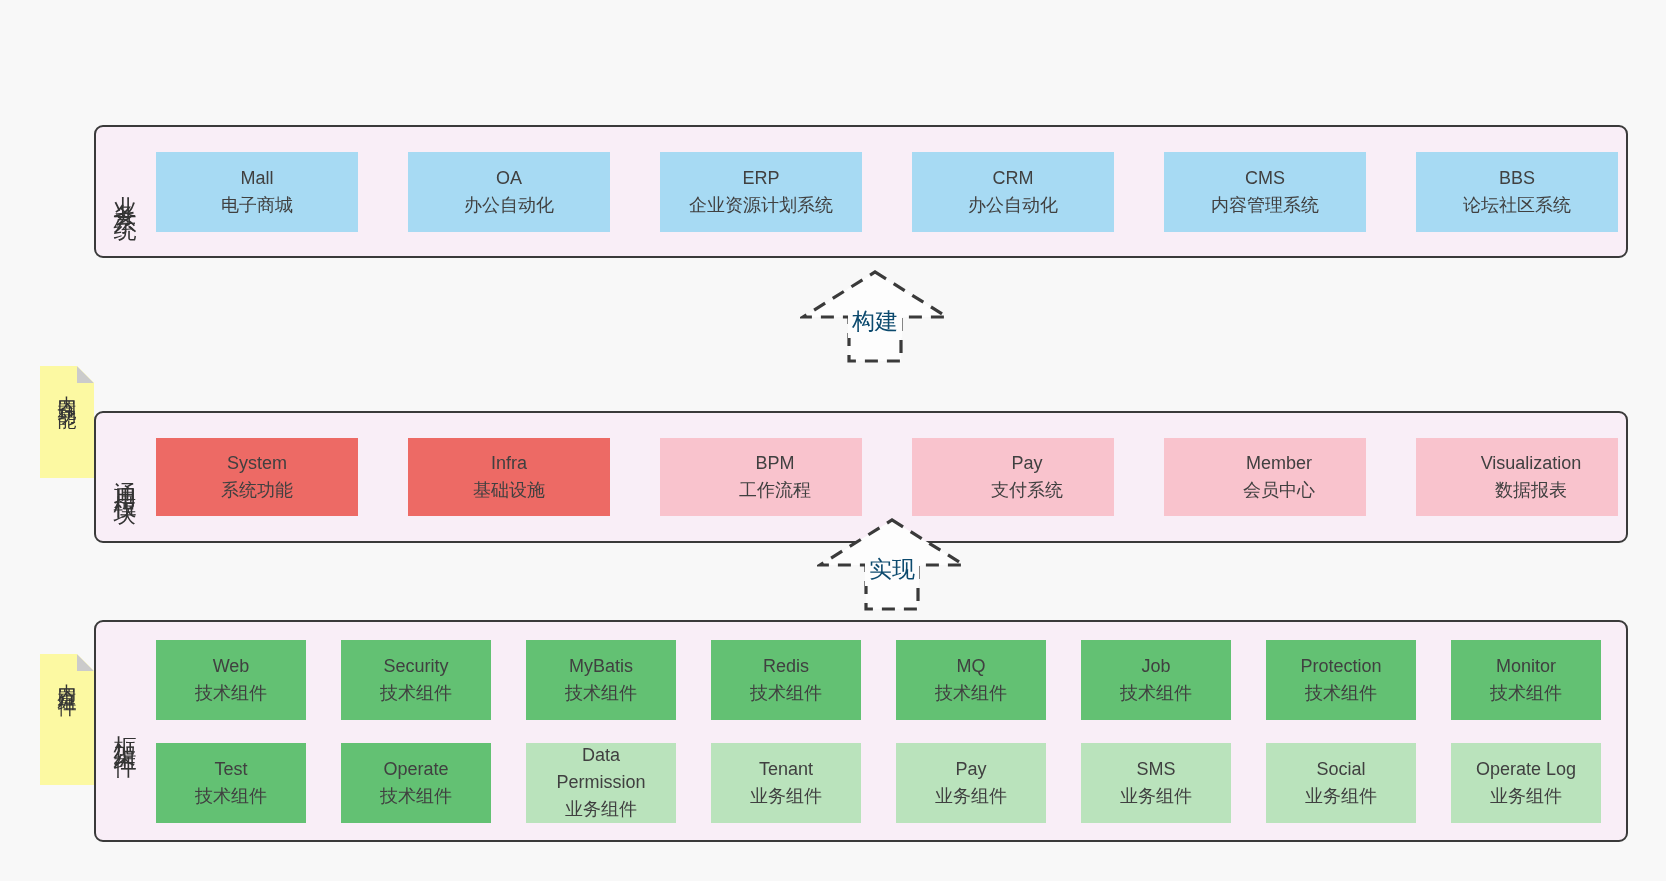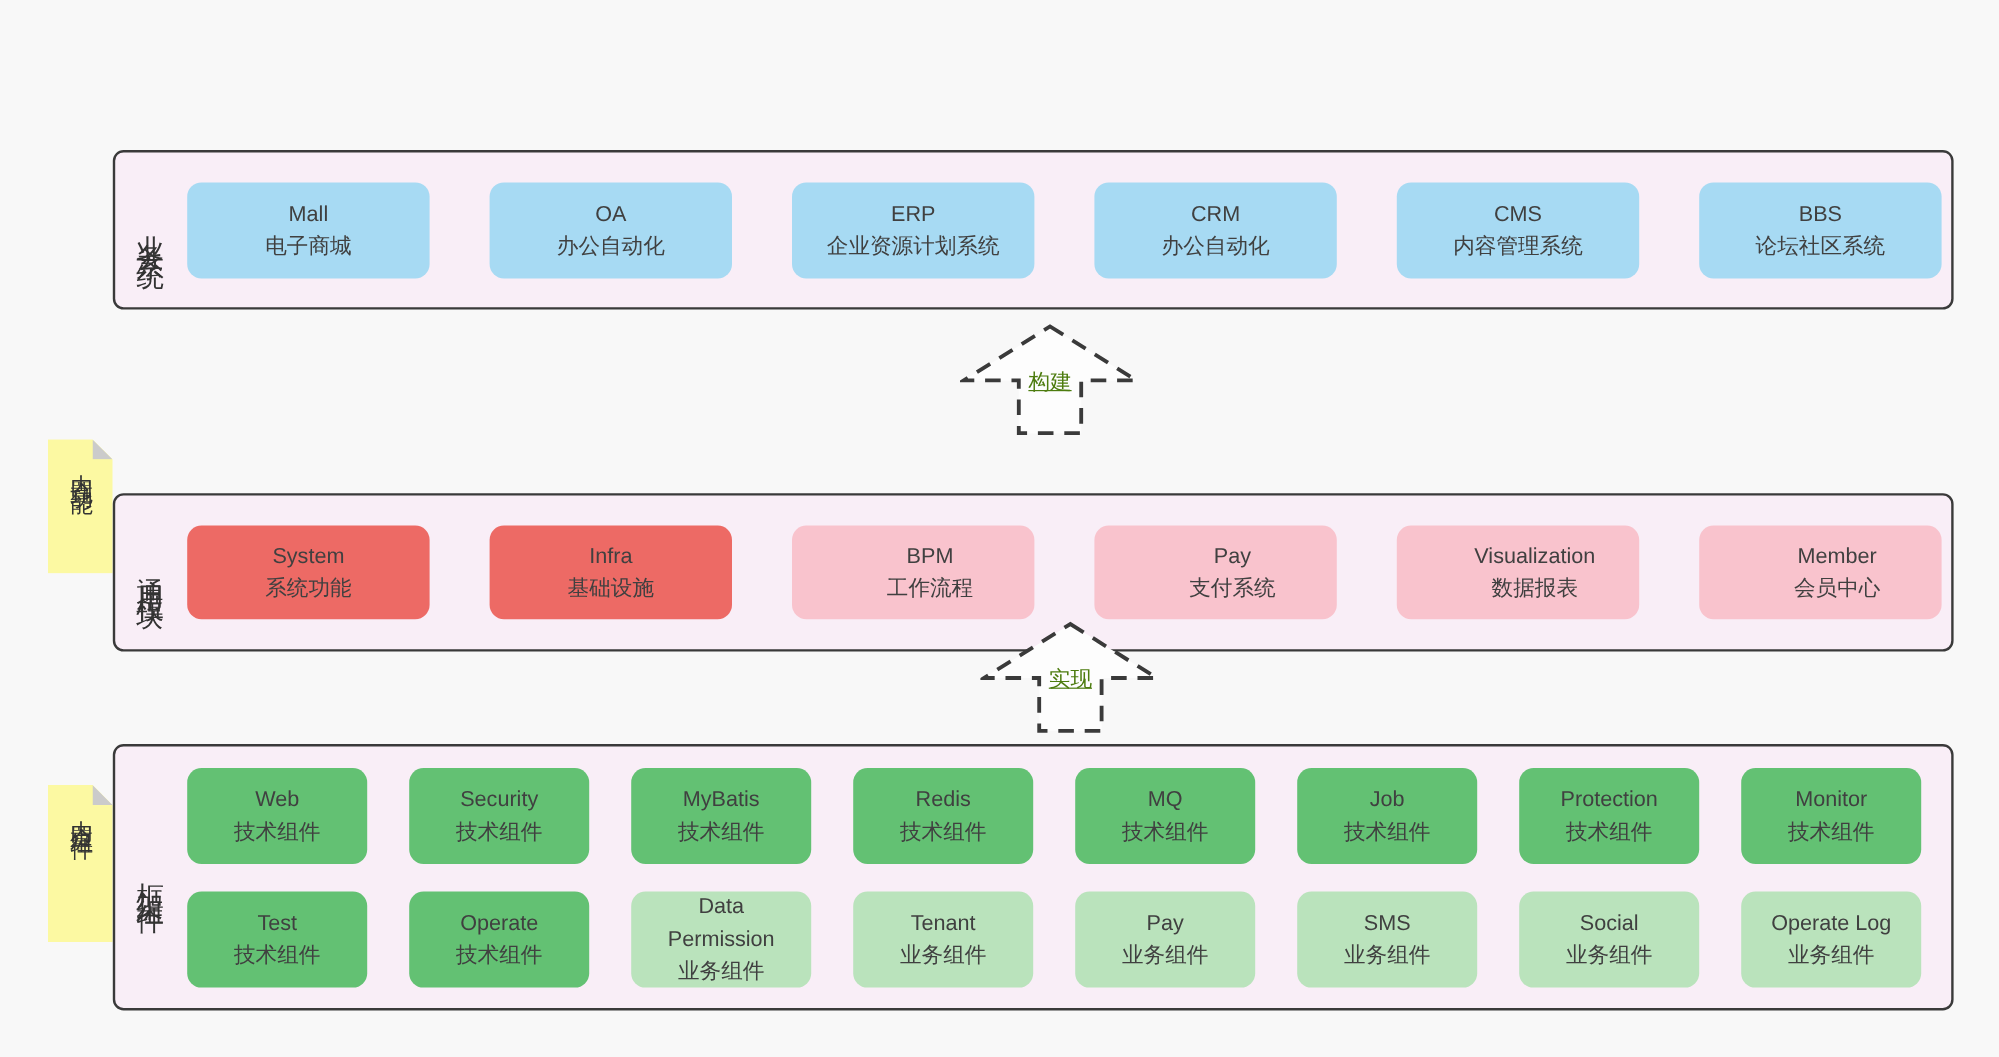--- a/index.html
+++ b/index.html
@@ -49,21 +49,21 @@
     flex-direction:column;
     justify-content:center;
     gap:23px;
     padding-right:16px;
   }
   .box-row { display:flex; align-items:center; }
   #section-0 .box-row, #section-1 .box-row { gap:50px; }
   #section-2 .box-row { gap:35px; }
 
   .box {
-    border-radius:12px;
+    border-radius:0;
     display:flex;
     flex-direction:column;
     justify-content:center;
     align-items:center;
     text-align:center;
     color:var(--text);
     font-size:18px;
     line-height:1.5;
     padding:0 12px;
     flex:0 0 auto;
@@ -114,24 +114,23 @@
   #arrow-0 { left:800px; top:269px; }
   #arrow-1 { left:817px; top:517px; }
   .arrow svg { display:block; width:150px; height:95px; }
   .arrow .arrow-label {
     position:absolute;
     top:36px;
     left:50%;
     transform:translateX(-50%);
     background:#fdfdfd;
     padding:1px 4px;
-    font-size:18px;
-    color:#4d7c0f;
+    font-size:23px;
+    color:#0c4a6e;
     white-space:nowrap;
-    text-decoration:underline;
   }
 </style>
 </head>
 <body style="background: rgb(248, 248, 248);">
 
 <div id="canvas">
 
   <div class="sticky" id="sticky-0">
     <span>内置功能</span>
   </div>
@@ -196,26 +195,26 @@
           </div>
           <div class="box pink">
             <div>BPM</div>
             <div>工作流程</div>
           </div>
           <div class="box pink">
             <div>Pay</div>
             <div>支付系统</div>
           </div>
           <div class="box pink">
+            <div>Member</div>
+            <div>会员中心</div>
+          </div>
+          <div class="box pink">
             <div>Visualization</div>
             <div>数据报表</div>
-          </div>
-          <div class="box pink">
-            <div>Member</div>
-            <div>会员中心</div>
           </div>
         </div>
       </div>
   </div>
 
   <div class="arrow" id="arrow-1">
     <svg viewBox="0 0 150 95">
       <path d="M75 3 L147 48 L101 48 L101 92 L49 92 L49 48 L3 48 Z" fill="#fdfdfd" stroke="#3a3a3a" stroke-width="3.2" stroke-dasharray="13 9" stroke-linejoin="miter"></path>
     </svg>
     <span class="arrow-label">实现</span>

